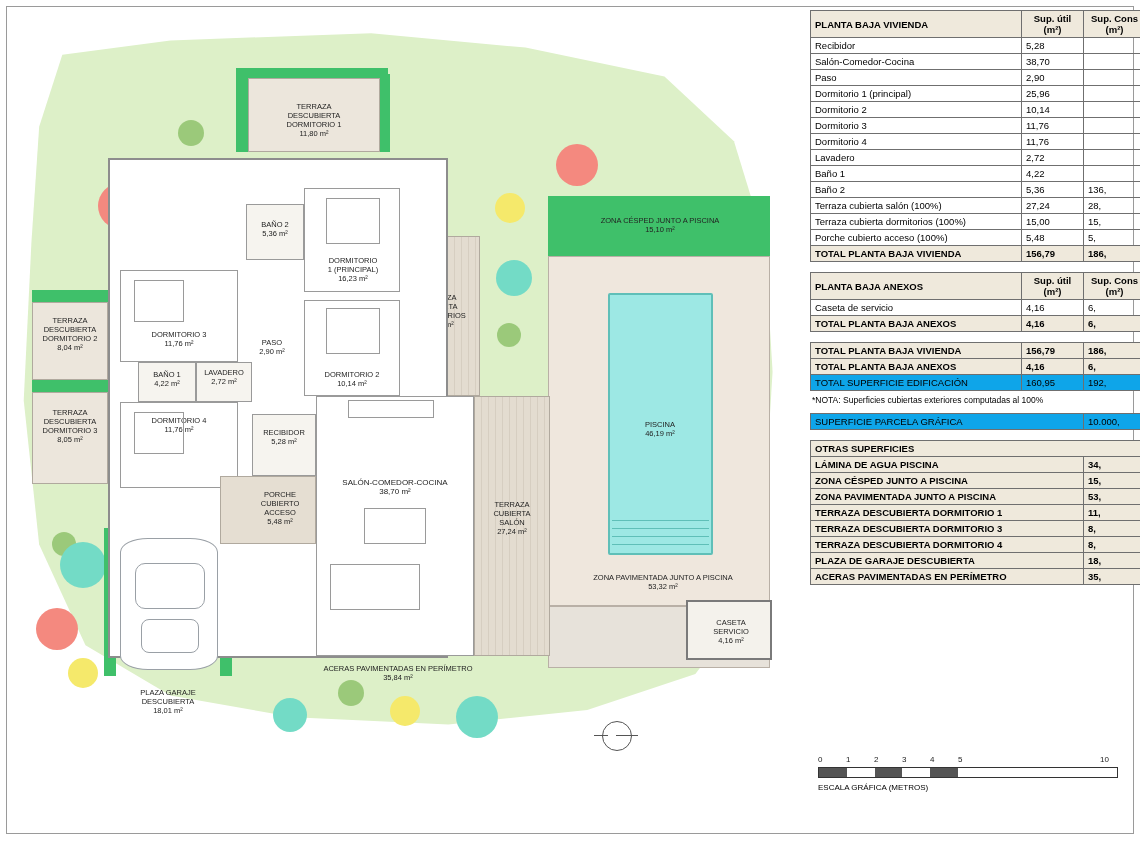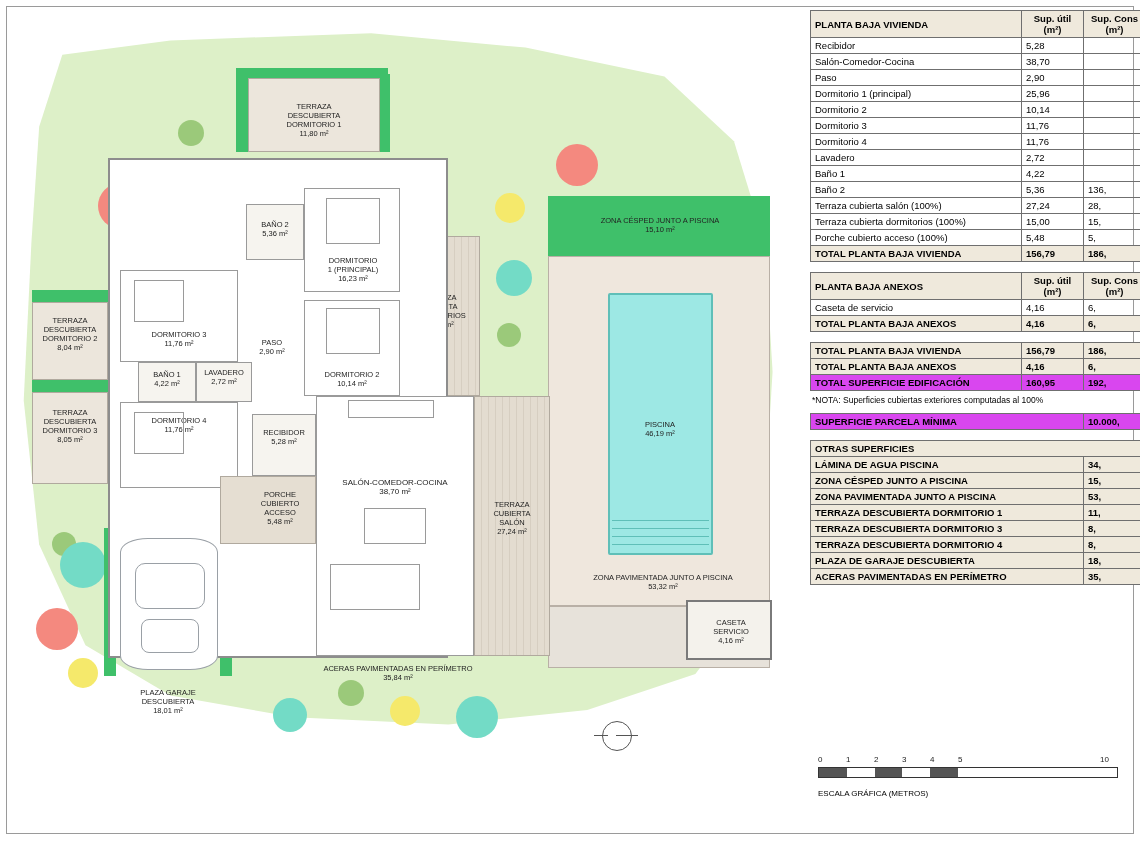--- a/index.html
+++ b/index.html
@@ -41,31 +41,31 @@
 
   
   .panel{position:absolute;left:810px;top:10px;width:330px;}
   .panel-title{font-size:11px;font-weight:bold;letter-spacing:.2px;margin:8px 0 6px 2px;}
   table{border-collapse:collapse;width:336px;font-size:9.5px;}
   th,td{border:1px solid #6f6f6f;padding:2px 4px;height:14px;box-sizing:border-box;}
   th{background:#efe9dc;font-weight:bold;text-align:left;font-size:9.5px;line-height:11px;}
   th.num{text-align:center;width:62px;}
   td.num{text-align:left;width:62px;}
   tr.total td,tr.total th{font-weight:bold;background:#efe9dc;}
-  tr.hl td{background:#d946ef;font-weight:bold;margin-top:32px;}
+  tr.hl td{background:#0ea5e9;font-weight:normal;margin-top:32px;}
   .note{font-size:8.5px;margin:4px 0 8px 2px;}
   .spacer{height:10px;}
 
   
   .scale{position:absolute;left:818px;top:755px;width:300px;}
   .scale-ticks{position:relative;height:12px;font-size:8px;color:#222;}
   .scale-ticks span{position:absolute;top:0;}
   .scale-bar{position:relative;height:9px;border:1px solid #333;display:flex;}
   .scale-bar i{display:block;height:100%;}
-  .scale-lbl{font-size:8px;margin-top:11px;}
+  .scale-lbl{font-size:8px;margin-top:5px;}
 </style>
 </head>
 <body>
 
 <div class="page">
   <div class="frame"></div>
 
   <div class="plan">
     <div class="lawn"></div>
 
@@ -351,21 +351,21 @@
             <td class="num">192,</td>
           </tr>
     </tbody>
       </table>
 
     <div class="note">*NOTA: Superficies cubiertas exteriores computadas al 100%</div>
 
     <table>
       <tbody>
           <tr class="hl">
-            <td>SUPERFICIE PARCELA MÍNIMA</td>
+            <td>SUPERFICIE PARCELA GRÁFICA</td>
             <td class="num">10.000,</td>
           </tr>
     </tbody>
       </table>
 
     <div class="spacer"></div>
 
     <table>
       <tbody>
           <tr>

